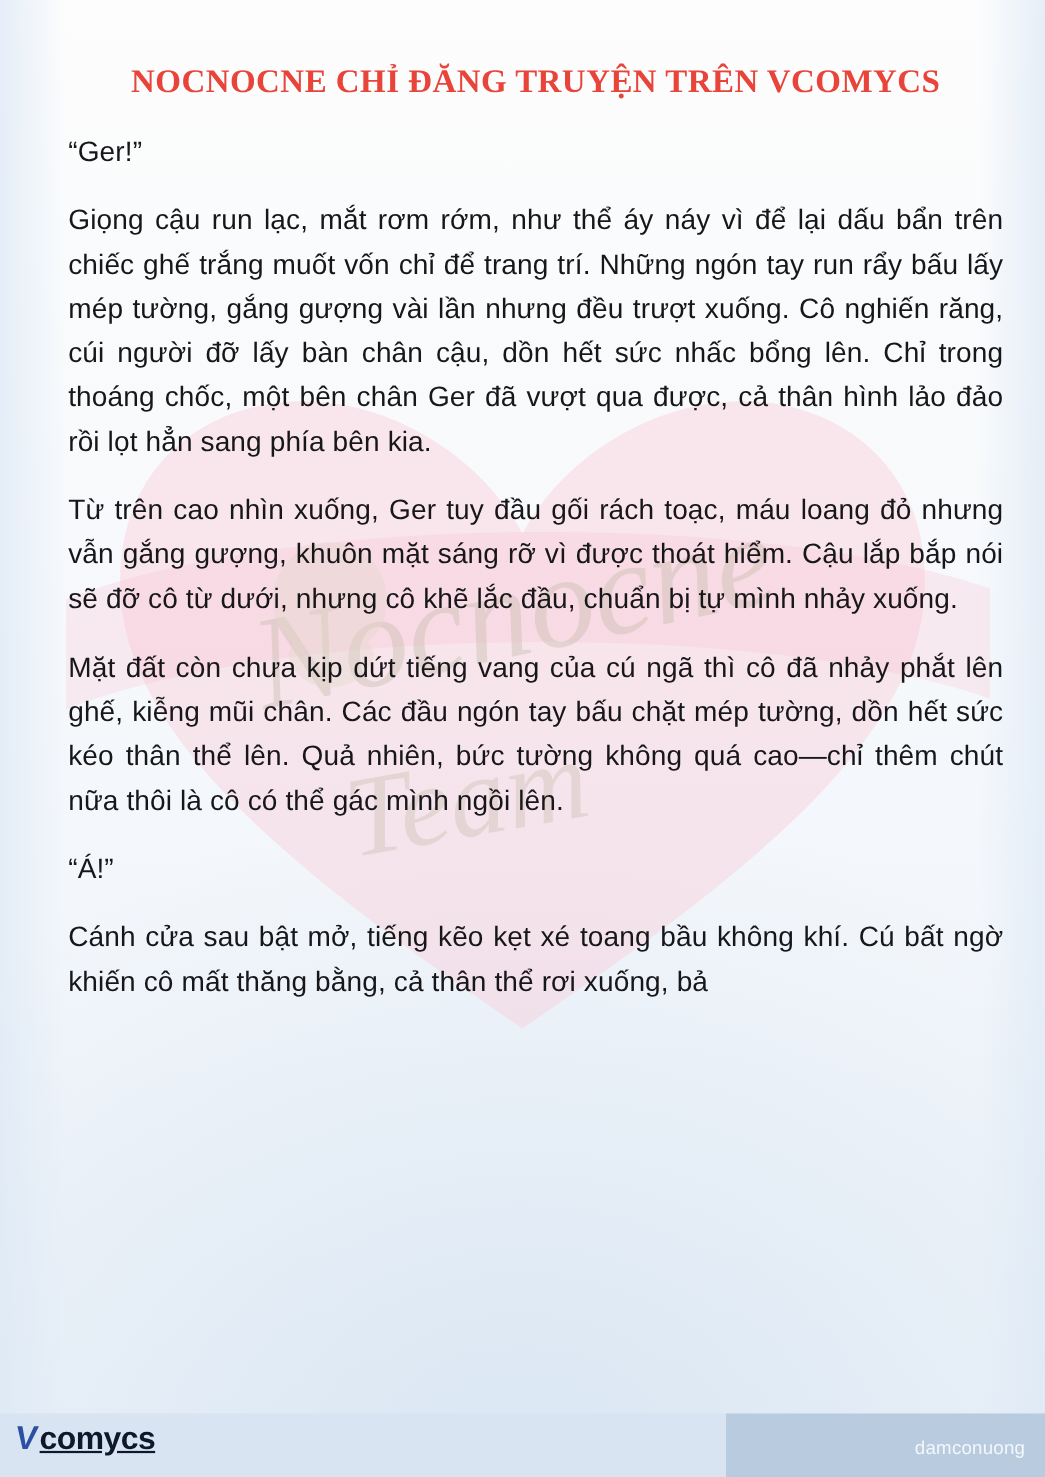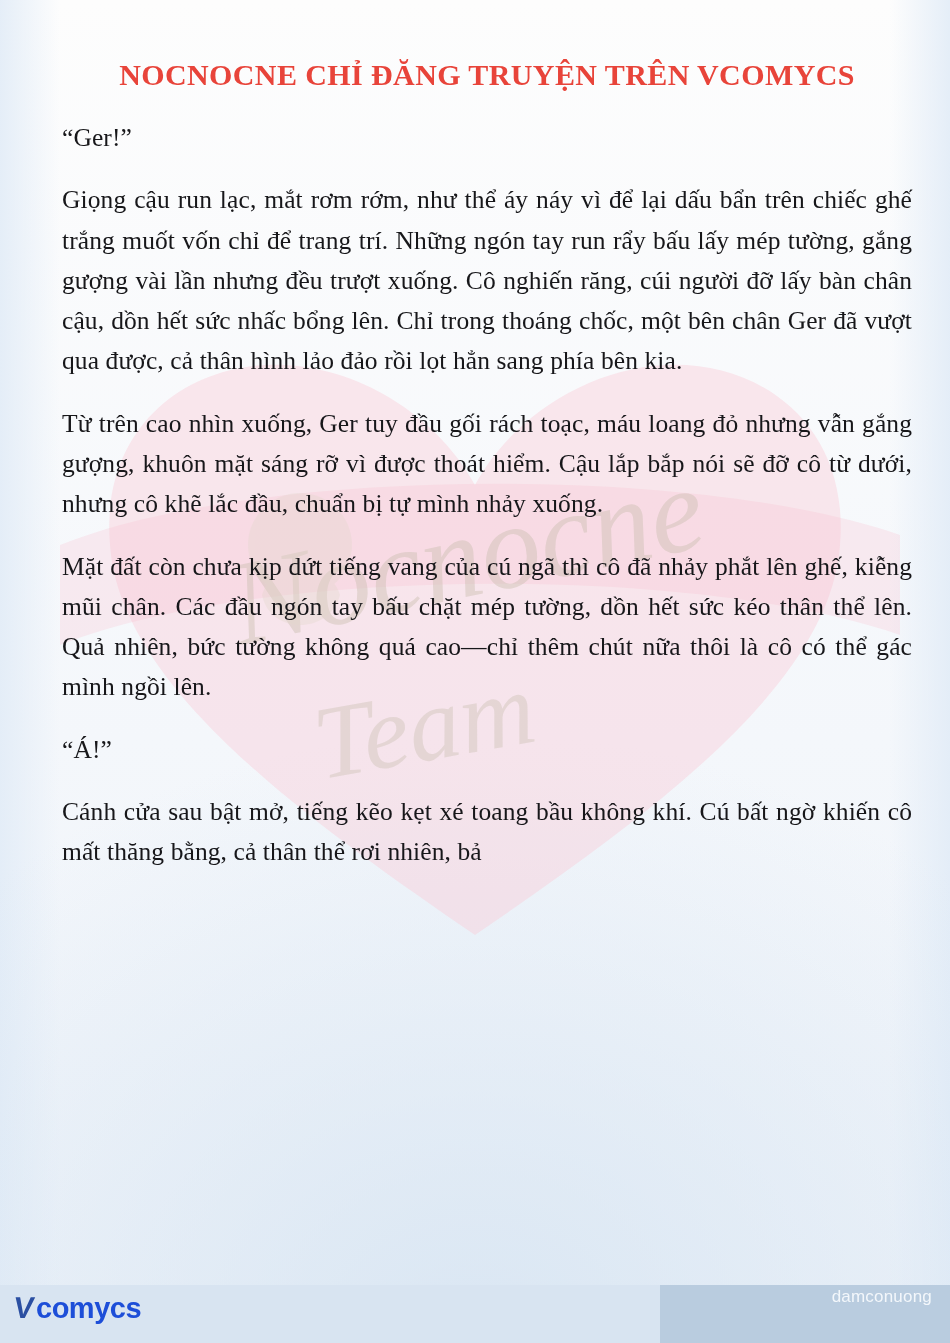--- a/index.html
+++ b/index.html
@@ -60,21 +60,21 @@
     font-family: "Liberation Serif", serif;
     font-weight: bold;
     font-size: 30px;
     letter-spacing: 0.4px;
     margin: 10px 0 26px 0;
     text-shadow: 0 1px 0 rgba(255,255,255,0.6);
   }
 
   .para {
     color: #17171a;
-    font-family: Liberation Serif, serif;
+    font-family: Liberation Sans, sans-serif;
     font-size: 25.5px;
     line-height: 1.58;
     text-align: justify;
     margin: 0 0 22px 0;
     letter-spacing: 0.1px;
   }
   .para.short { text-align: left; }
 
   
   #footer {
@@ -101,31 +101,32 @@
   }
   #brand-mark {
     color: #2b4fa2;
     font-family: "Liberation Sans", sans-serif;
     font-weight: bold;
     font-size: 30px;
     line-height: 1;
     transform: skewX(-8deg);
   }
   #brand-text {
-    color: #1d4ed8;
+    color: #0f172a;
     font-family: "Liberation Sans", sans-serif;
     font-weight: bold;
     font-size: 29px;
     line-height: 1;
     letter-spacing: -0.5px;
+    text-decoration: underline;
   }
   #footer-right {
     position: absolute;
     right: 18px;
-    top: 2px;
+    top: 22px;
     color: #f3f7fb;
     font-family: "Liberation Sans", sans-serif;
     font-size: 17px;
     letter-spacing: 0.2px;
   }
   #footer-right-bg {
     position: absolute;
     right: 0;
     top: 0;
     width: 290px;
@@ -161,21 +162,21 @@
 
   <div id="content">
 
     <div id="banner-title">NOCNOCNE CHỈ ĐĂNG TRUYỆN TRÊN VCOMYCS</div>
 
     <p class="para short">“Ger!”</p>
     <p class="para">Giọng cậu run lạc, mắt rơm rớm, như thể áy náy vì để lại dấu bẩn trên chiếc ghế trắng muốt vốn chỉ để trang trí. Những ngón tay run rẩy bấu lấy mép tường, gắng gượng vài lần nhưng đều trượt xuống. Cô nghiến răng, cúi người đỡ lấy bàn chân cậu, dồn hết sức nhấc bổng lên. Chỉ trong thoáng chốc, một bên chân Ger đã vượt qua được, cả thân hình lảo đảo rồi lọt hẳn sang phía bên kia.</p>
     <p class="para">Từ trên cao nhìn xuống, Ger tuy đầu gối rách toạc, máu loang đỏ nhưng vẫn gắng gượng, khuôn mặt sáng rỡ vì được thoát hiểm. Cậu lắp bắp nói sẽ đỡ cô từ dưới, nhưng cô khẽ lắc đầu, chuẩn bị tự mình nhảy xuống.</p>
     <p class="para">Mặt đất còn chưa kịp dứt tiếng vang của cú ngã thì cô đã nhảy phắt lên ghế, kiễng mũi chân. Các đầu ngón tay bấu chặt mép tường, dồn hết sức kéo thân thể lên. Quả nhiên, bức tường không quá cao—chỉ thêm chút nữa thôi là cô có thể gác mình ngồi lên.</p>
     <p class="para short">“Á!”</p>
-    <p class="para">Cánh cửa sau bật mở, tiếng kẽo kẹt xé toang bầu không khí. Cú bất ngờ khiến cô mất thăng bằng, cả thân thể rơi nhiên, bả</p>
+    <p class="para">Cánh cửa sau bật mở, tiếng kẽo kẹt xé toang bầu không khí. Cú bất ngờ khiến cô mất thăng bằng, cả thân thể rơi xuống, bả</p>
 
   </div>
 
   <div id="footer">
     <div id="footer-inner">
       <div id="footer-right-bg"></div>
       <div id="brand-logo">
         <span id="brand-mark">V</span>
         <span id="brand-text">comycs</span>
       </div>

